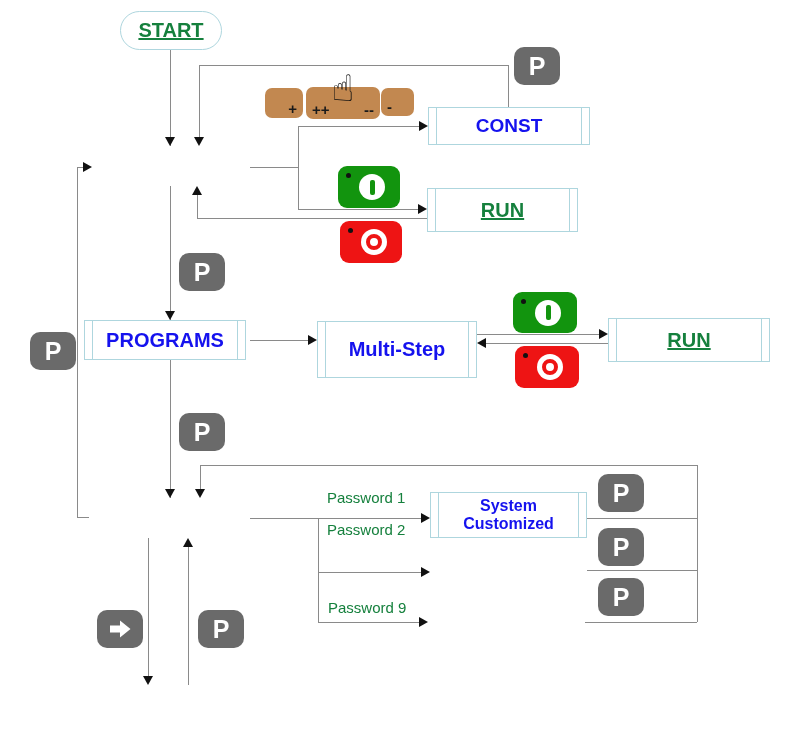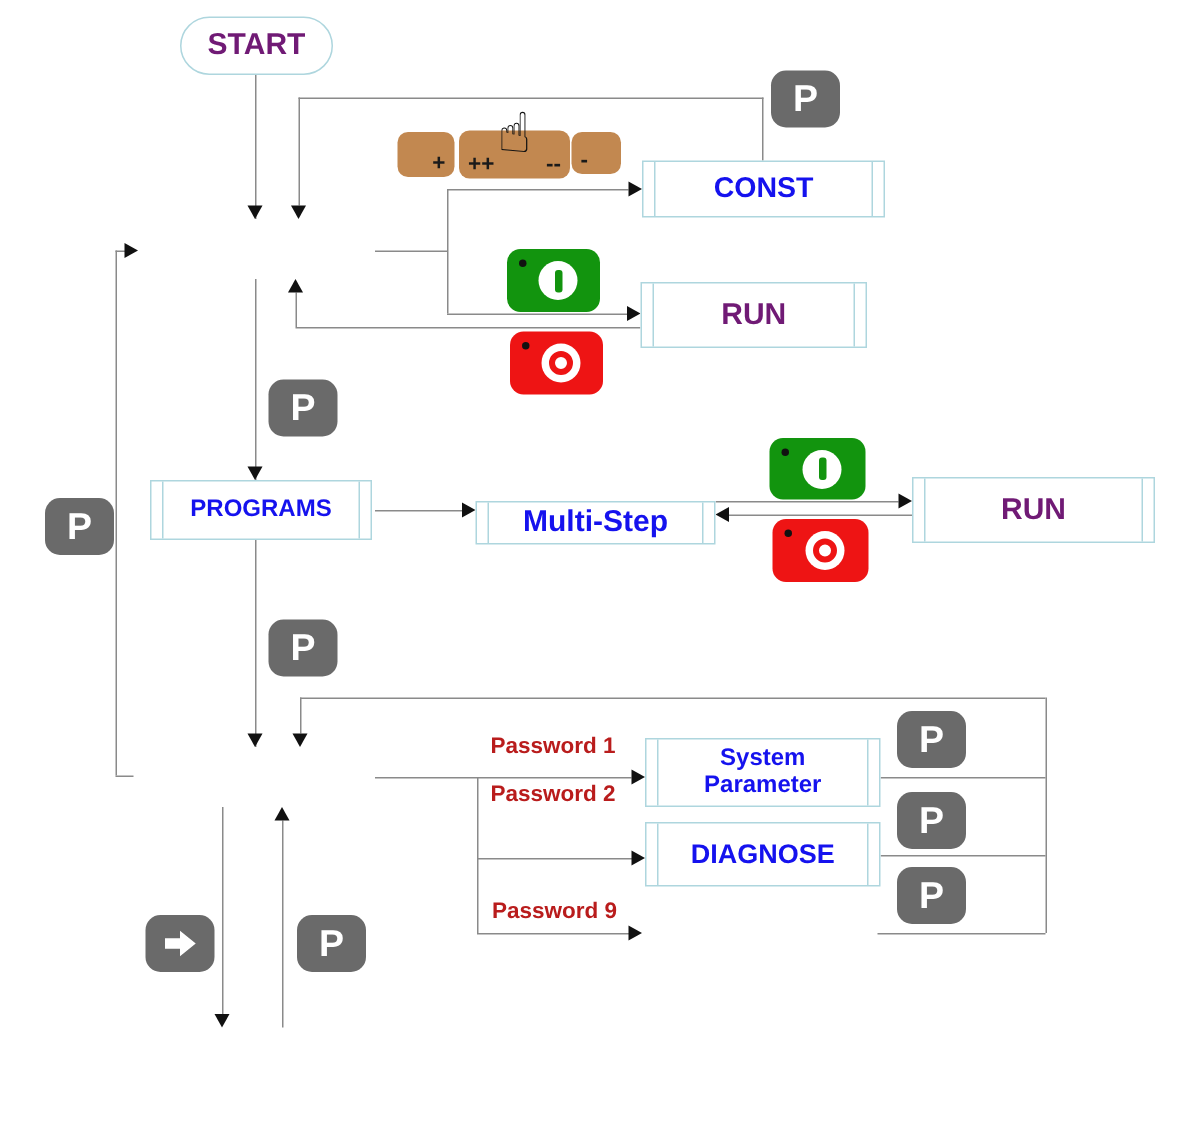--- a/index.html
+++ b/index.html
@@ -13,41 +13,41 @@
   .ah.u{border-left:5px solid transparent;border-right:5px solid transparent;border-bottom:9px solid #111;}
   .ah.r{border-top:5px solid transparent;border-bottom:5px solid transparent;border-left:9px solid #111;}
   .ah.l{border-top:5px solid transparent;border-bottom:5px solid transparent;border-right:9px solid #111;}
   
   .node{position:absolute;background:#fff;border:1px solid #aed6de;display:flex;
         align-items:center;justify-content:center;font-weight:bold;text-align:center;
         box-sizing:border-box;line-height:1.12;}
   .node.proc::before,.node.proc::after{content:"";position:absolute;top:0;bottom:0;width:1px;background:#aed6de;}
   .node.proc::before{left:7px;} .node.proc::after{right:7px;}
   .node.terminator{border-radius:20px;}
-  .blue{color:#1512ee;} .blk{color:#701a75;}
+  .blue{color:#1512ee;} .blk{color:#15803d;text-decoration:underline;}
   .wrap110>span{display:inline-block;max-width:112px;}
   
   .pbtn{position:absolute;width:46px;height:38px;background:#6a6a6a;border-radius:10px;
         color:#fff;font-weight:bold;font-size:25px;display:flex;align-items:center;justify-content:center;}
   
   .kbtn{position:absolute;background:#c28850;border-radius:7px;color:#1a1a1a;font-weight:bold;
         font-size:15px;display:flex;align-items:flex-end;padding:1px 6px;box-sizing:border-box;}
   .hand{position:absolute;left:50%;top:-17px;transform:translateX(-50%);font-size:37px;
         font-weight:normal;color:#111;font-family:"DejaVu Sans",sans-serif;line-height:1;}
   
   .power{position:absolute;border-radius:9px;}
   .power.green{background:#12940e;}
   .power.red{background:#ee1414;}
   .power .dot{position:absolute;left:8px;top:7px;width:5px;height:5px;border-radius:50%;background:#111;}
   .power .disc{position:absolute;left:55%;top:50%;transform:translate(-50%,-50%);width:26px;height:26px;
         border-radius:50%;background:#fff;display:flex;align-items:center;justify-content:center;}
   .power .bar{width:5px;height:15px;background:#12940e;border-radius:2px;}
   .power .ring{width:8px;height:8px;border:4px solid #ee1414;border-radius:50%;background:#fff;}
   
-  .pwlabel{position:absolute;font-weight:bold;font-size:15px;color:#b91c1c;white-space:nowrap;}
+  .pwlabel{position:absolute;font-weight:normal;font-size:15px;color:#15803d;white-space:nowrap;}
 </style>
 </head>
 <body>
 
 <div id="canvas">
 
   <div id="connectors">
       <div class="hl" style="left: 199px; top: 65px; width: 310px;"></div>
       <div class="hl" style="left: 250px; top: 167px; width: 48px;"></div>
       <div class="hl" style="left: 298px; top: 126px; width: 121px;"></div>
@@ -104,40 +104,37 @@
 
 
   <div class="node proc blue" style="left:428px;top:107px;width:162px;height:38px;font-size:19px">
     <span>CONST</span>
     </div>
 
   <div class="node proc blk" style="left:427px;top:188px;width:151px;height:44px;font-size:20px">
     <span>RUN</span>
     </div>
 
-  <div class="node proc blue" style="left:100px;top:320px;width:148px;height:40px;font-size:16px">
+  <div class="node proc blue" style="left:84px;top:320px;width:162px;height:40px;font-size:20px">
     <span>PROGRAMS</span>
     </div>
 
-  <div class="node proc blue" style="left:317px;top:334px;width:160px;height:29px;font-size:20px">
+  <div class="node proc blue" style="left:317px;top:321px;width:160px;height:57px;font-size:20px">
     <span>Multi-Step</span>
     </div>
 
   <div class="node proc blk" style="left:608px;top:318px;width:162px;height:44px;font-size:20px">
     <span>RUN</span>
     </div>
 
 
   <div class="node proc blue wrap110" style="left:430px;top:492px;width:157px;height:46px;font-size:16px">
-    <span>System Parameter</span>
-    </div>
-
-  <div class="node proc blue" style="left:430px;top:548px;width:157px;height:43px;font-size:18px">
-    <span>DIAGNOSE</span>
-    </div>
+    <span>System Customized</span>
+    </div>
+
 
 
 
   <div class="pwlabel" style="left:327px;top:489px">Password 1</div>
   <div class="pwlabel" style="left:327px;top:521px">Password 2</div>
   <div class="pwlabel" style="left:328px;top:599px">Password 9</div>
 
   <div class="pbtn" style="left:514px;top:47px">
     <span>P</span>
     </div>

